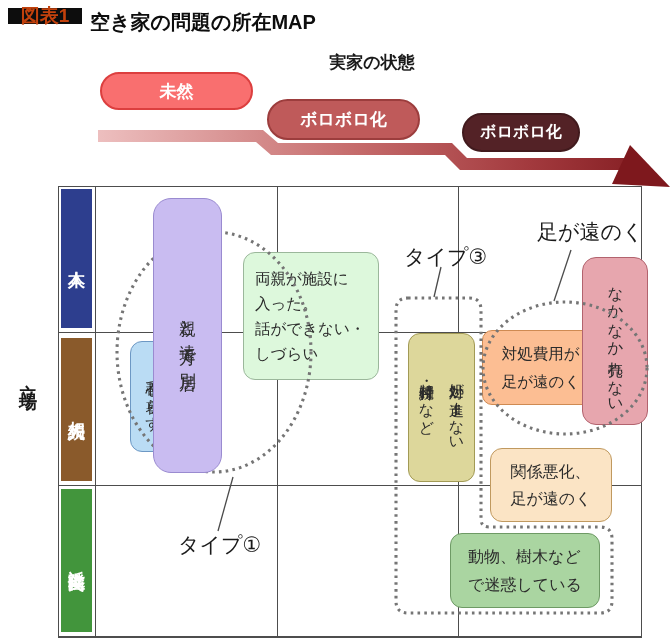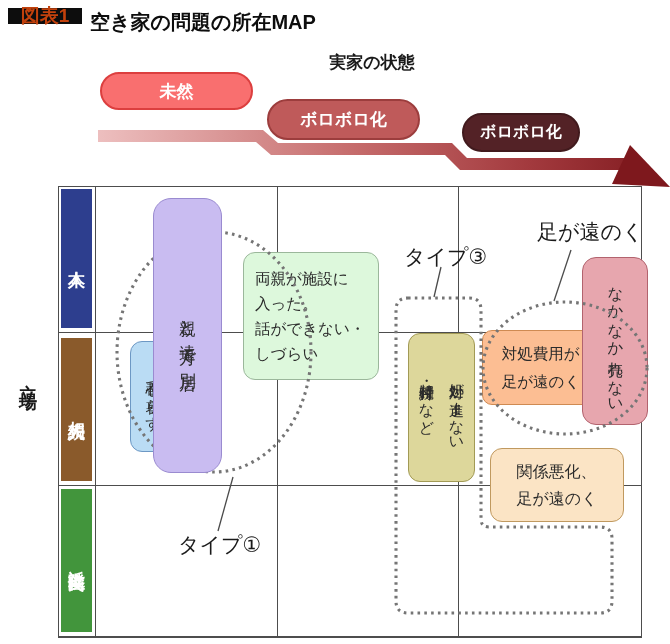--- a/index.html
+++ b/index.html
@@ -42,21 +42,21 @@
                   border-radius:12px;font-size:15px;letter-spacing:0.5px;}
   #note-parents-facility{left:243px;top:252px;width:136px;height:128px;background:#ddf8dc;border-color:#9bb79b;
                   border-radius:12px;font-size:15.5px;line-height:1.62;justify-content:flex-start;
                   align-items:center;padding-left:11px;}
   #note-no-progress{left:408px;top:333px;width:67px;height:149px;background:#ddd79b;border-color:#a29a55;
                   border-radius:12px;font-size:15px;line-height:2.0;letter-spacing:0.5px;}
   #note-cost{left:482px;top:330px;width:118px;height:75px;background:#fcbe93;border-color:#cf8a52;
                   border-radius:10px;font-size:15.5px;line-height:1.75;}
   #note-cant-sell{left:582px;top:257px;width:66px;height:168px;background:#e7a6ae;border-color:#b2636e;
                   border-radius:14px;font-size:15.5px;letter-spacing:1px;}
-  #note-relations{left:490px;top:448px;width:134px;height:74px;background:#fbe4c5;border-color:#c0995f;
+  #note-relations{left:490px;top:448px;width:122px;height:74px;background:#fbe4c5;border-color:#c0995f;
                   border-radius:12px;font-size:16px;line-height:1.7;}
   #note-animals{left:450px;top:533px;width:150px;height:75px;background:#aad5a1;border-color:#6e9a65;
                   border-radius:12px;font-size:16px;line-height:1.7;}
 
   
   .typelabel{font-size:21px;color:#1a1a1a;z-index:5;}
   #type-0{left:178px;top:531px;}
   #type-1{left:404px;top:243px;}
   #type-2{left:537px;top:218px;}
 </style>
@@ -108,20 +108,22 @@
 入った。
 話ができない・
 しづらい</div>
   <div class="note vtext" id="note-no-progress">対処が進まない
 相続・片付けなど</div>
   <div class="note" id="note-cost">対処費用が
 足が遠のく</div>
   <div class="note vtext" id="note-cant-sell">なかなか売れない</div>
   <div class="note" id="note-relations">関係悪化、
 足が遠のく</div>
+  <div class="note" id="note-animals">動物、樹木など
+で迷惑している</div>
 
   <svg id="overlay" class="layer" width="670" height="644" viewBox="0 0 670 644">
     <g fill="none" stroke="#757575" stroke-width="3.1" stroke-dasharray="2.6 4.2">
       <ellipse cx="214" cy="352" rx="97" ry="120"></ellipse>
       <path d="M 408 298 L 469 298 Q 481 298 481 310 L 481 519 Q 481 527 489 527 L 600 527 Q 612 527 612 539
            L 612 601 Q 612 613 600 613 L 408 613 Q 396 613 396 601 L 396 310 Q 396 298 408 298 Z"></path>
       <ellipse cx="565" cy="368" rx="82" ry="66"></ellipse>
     </g>
     <g stroke="#4a4a4a" stroke-width="1.3">
       <line x1="233" y1="477" x2="218" y2="531"></line>

